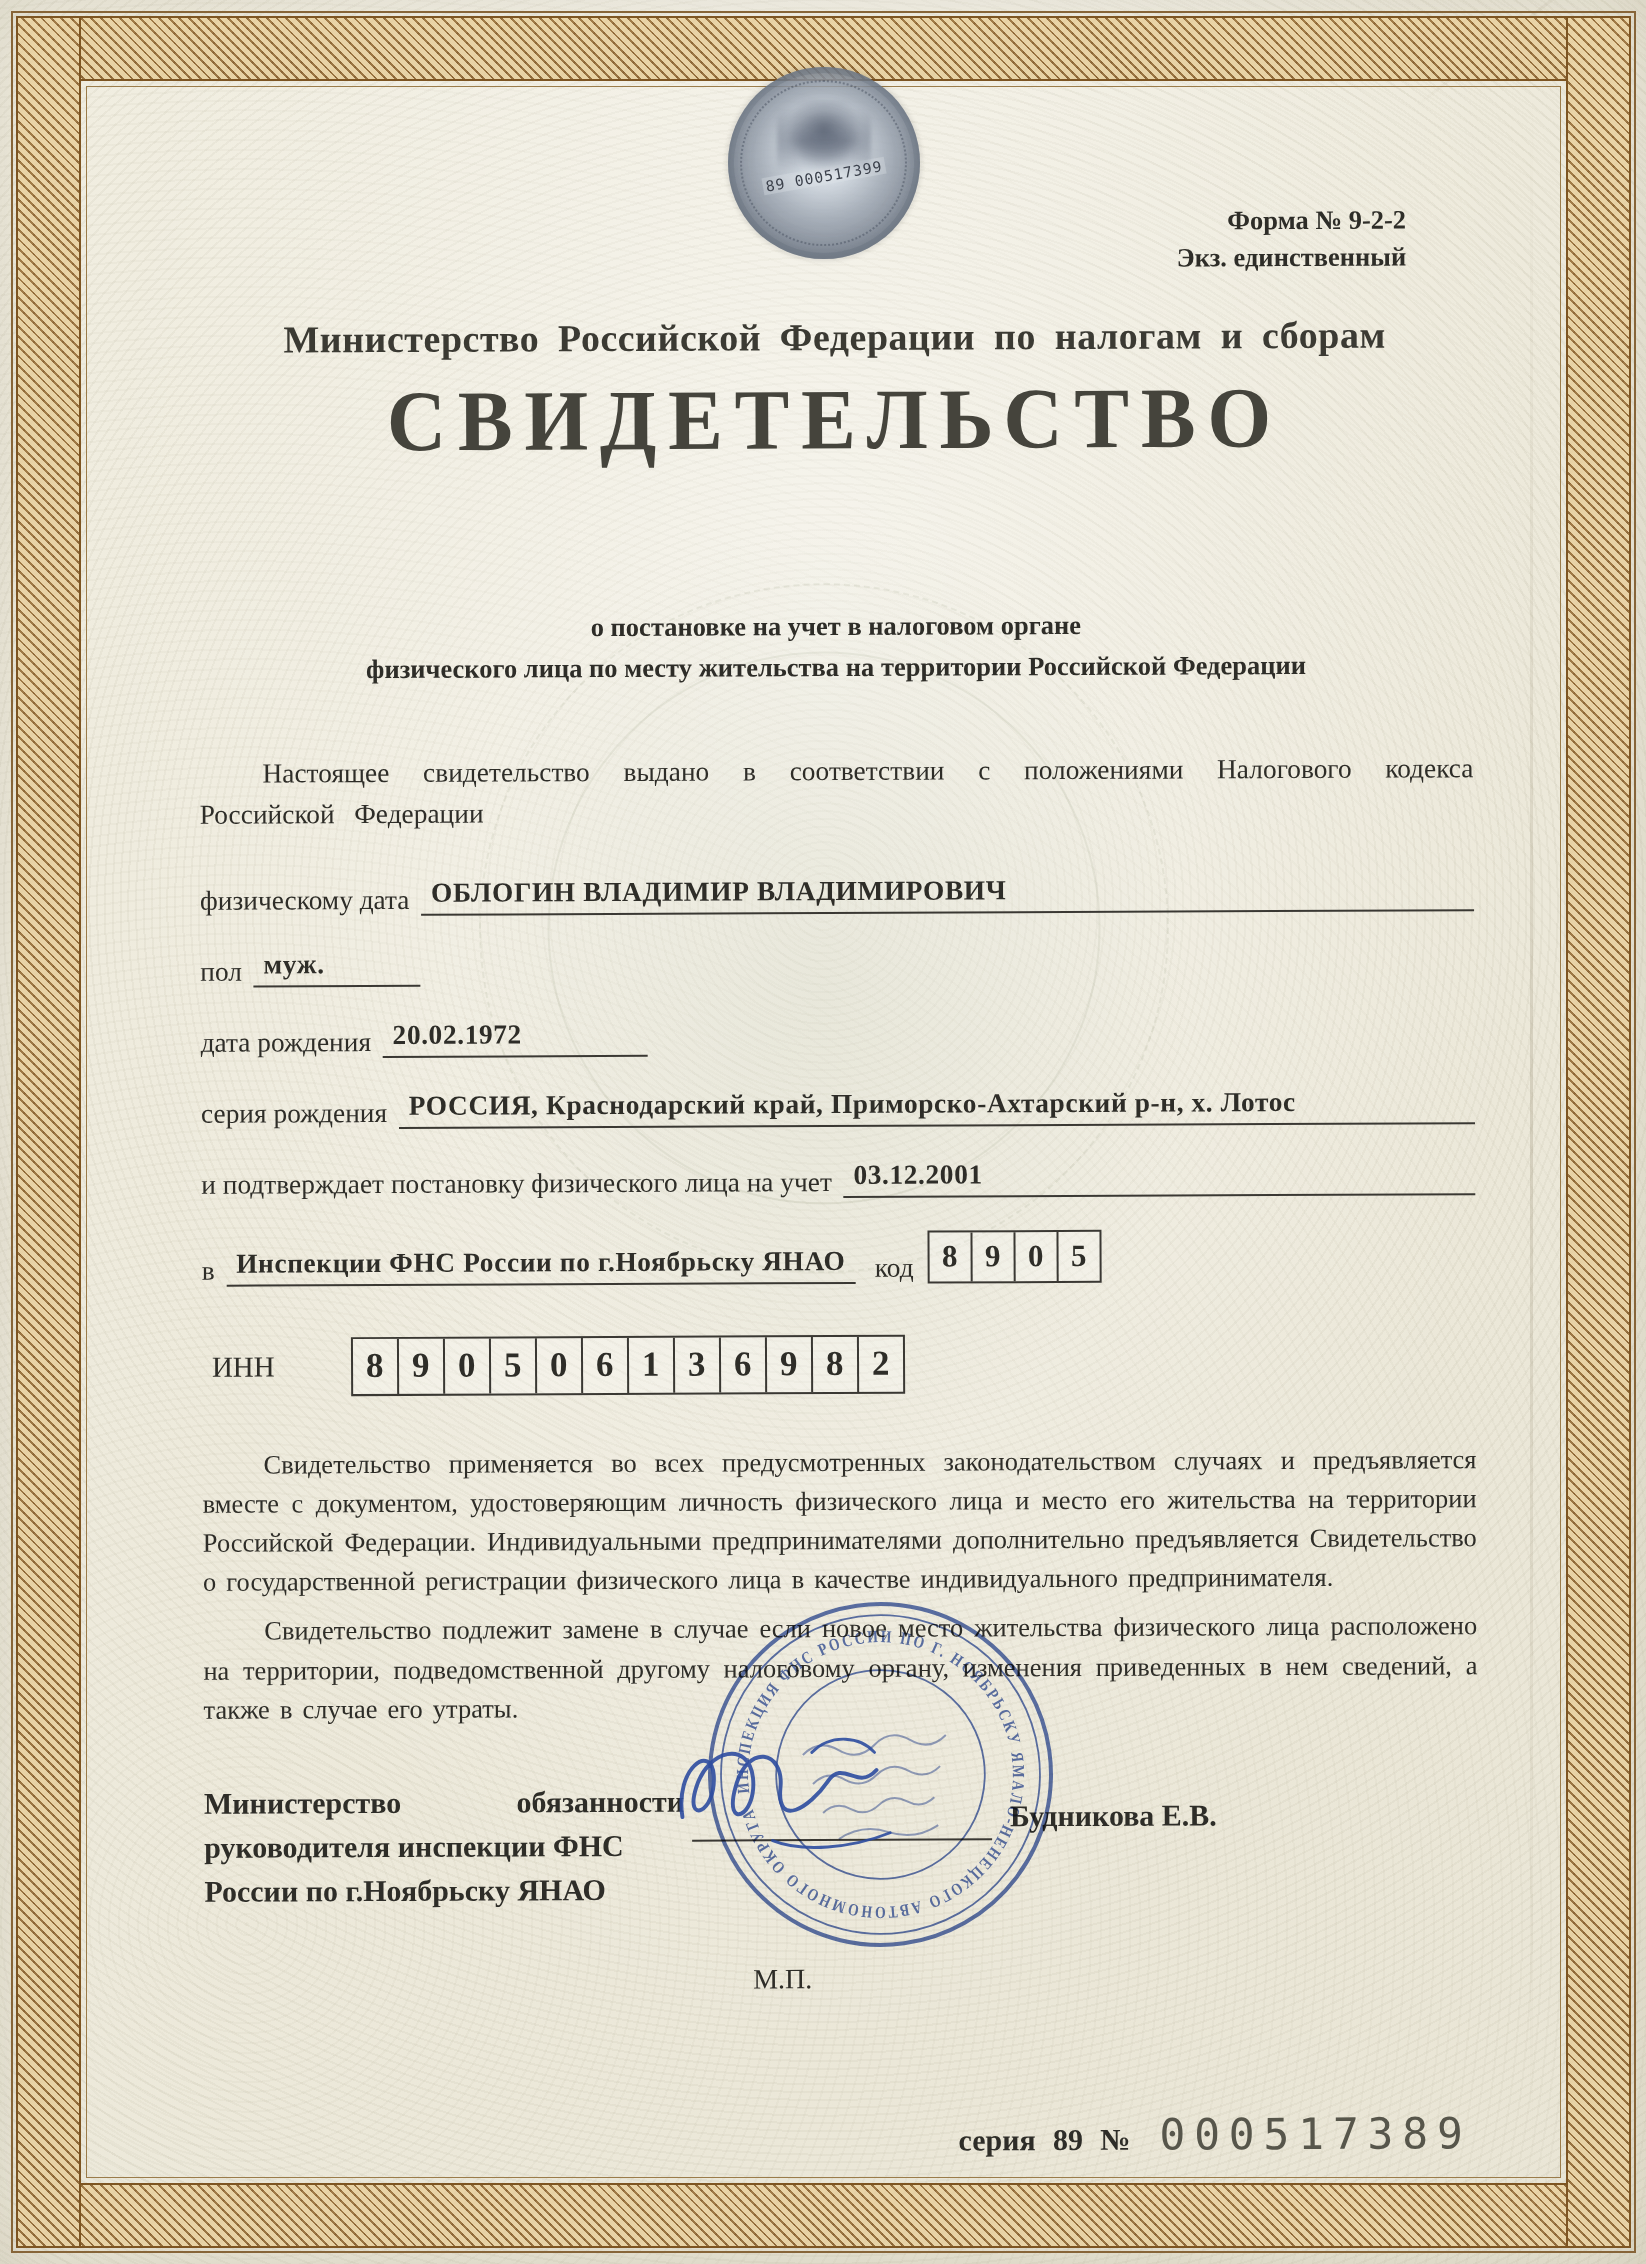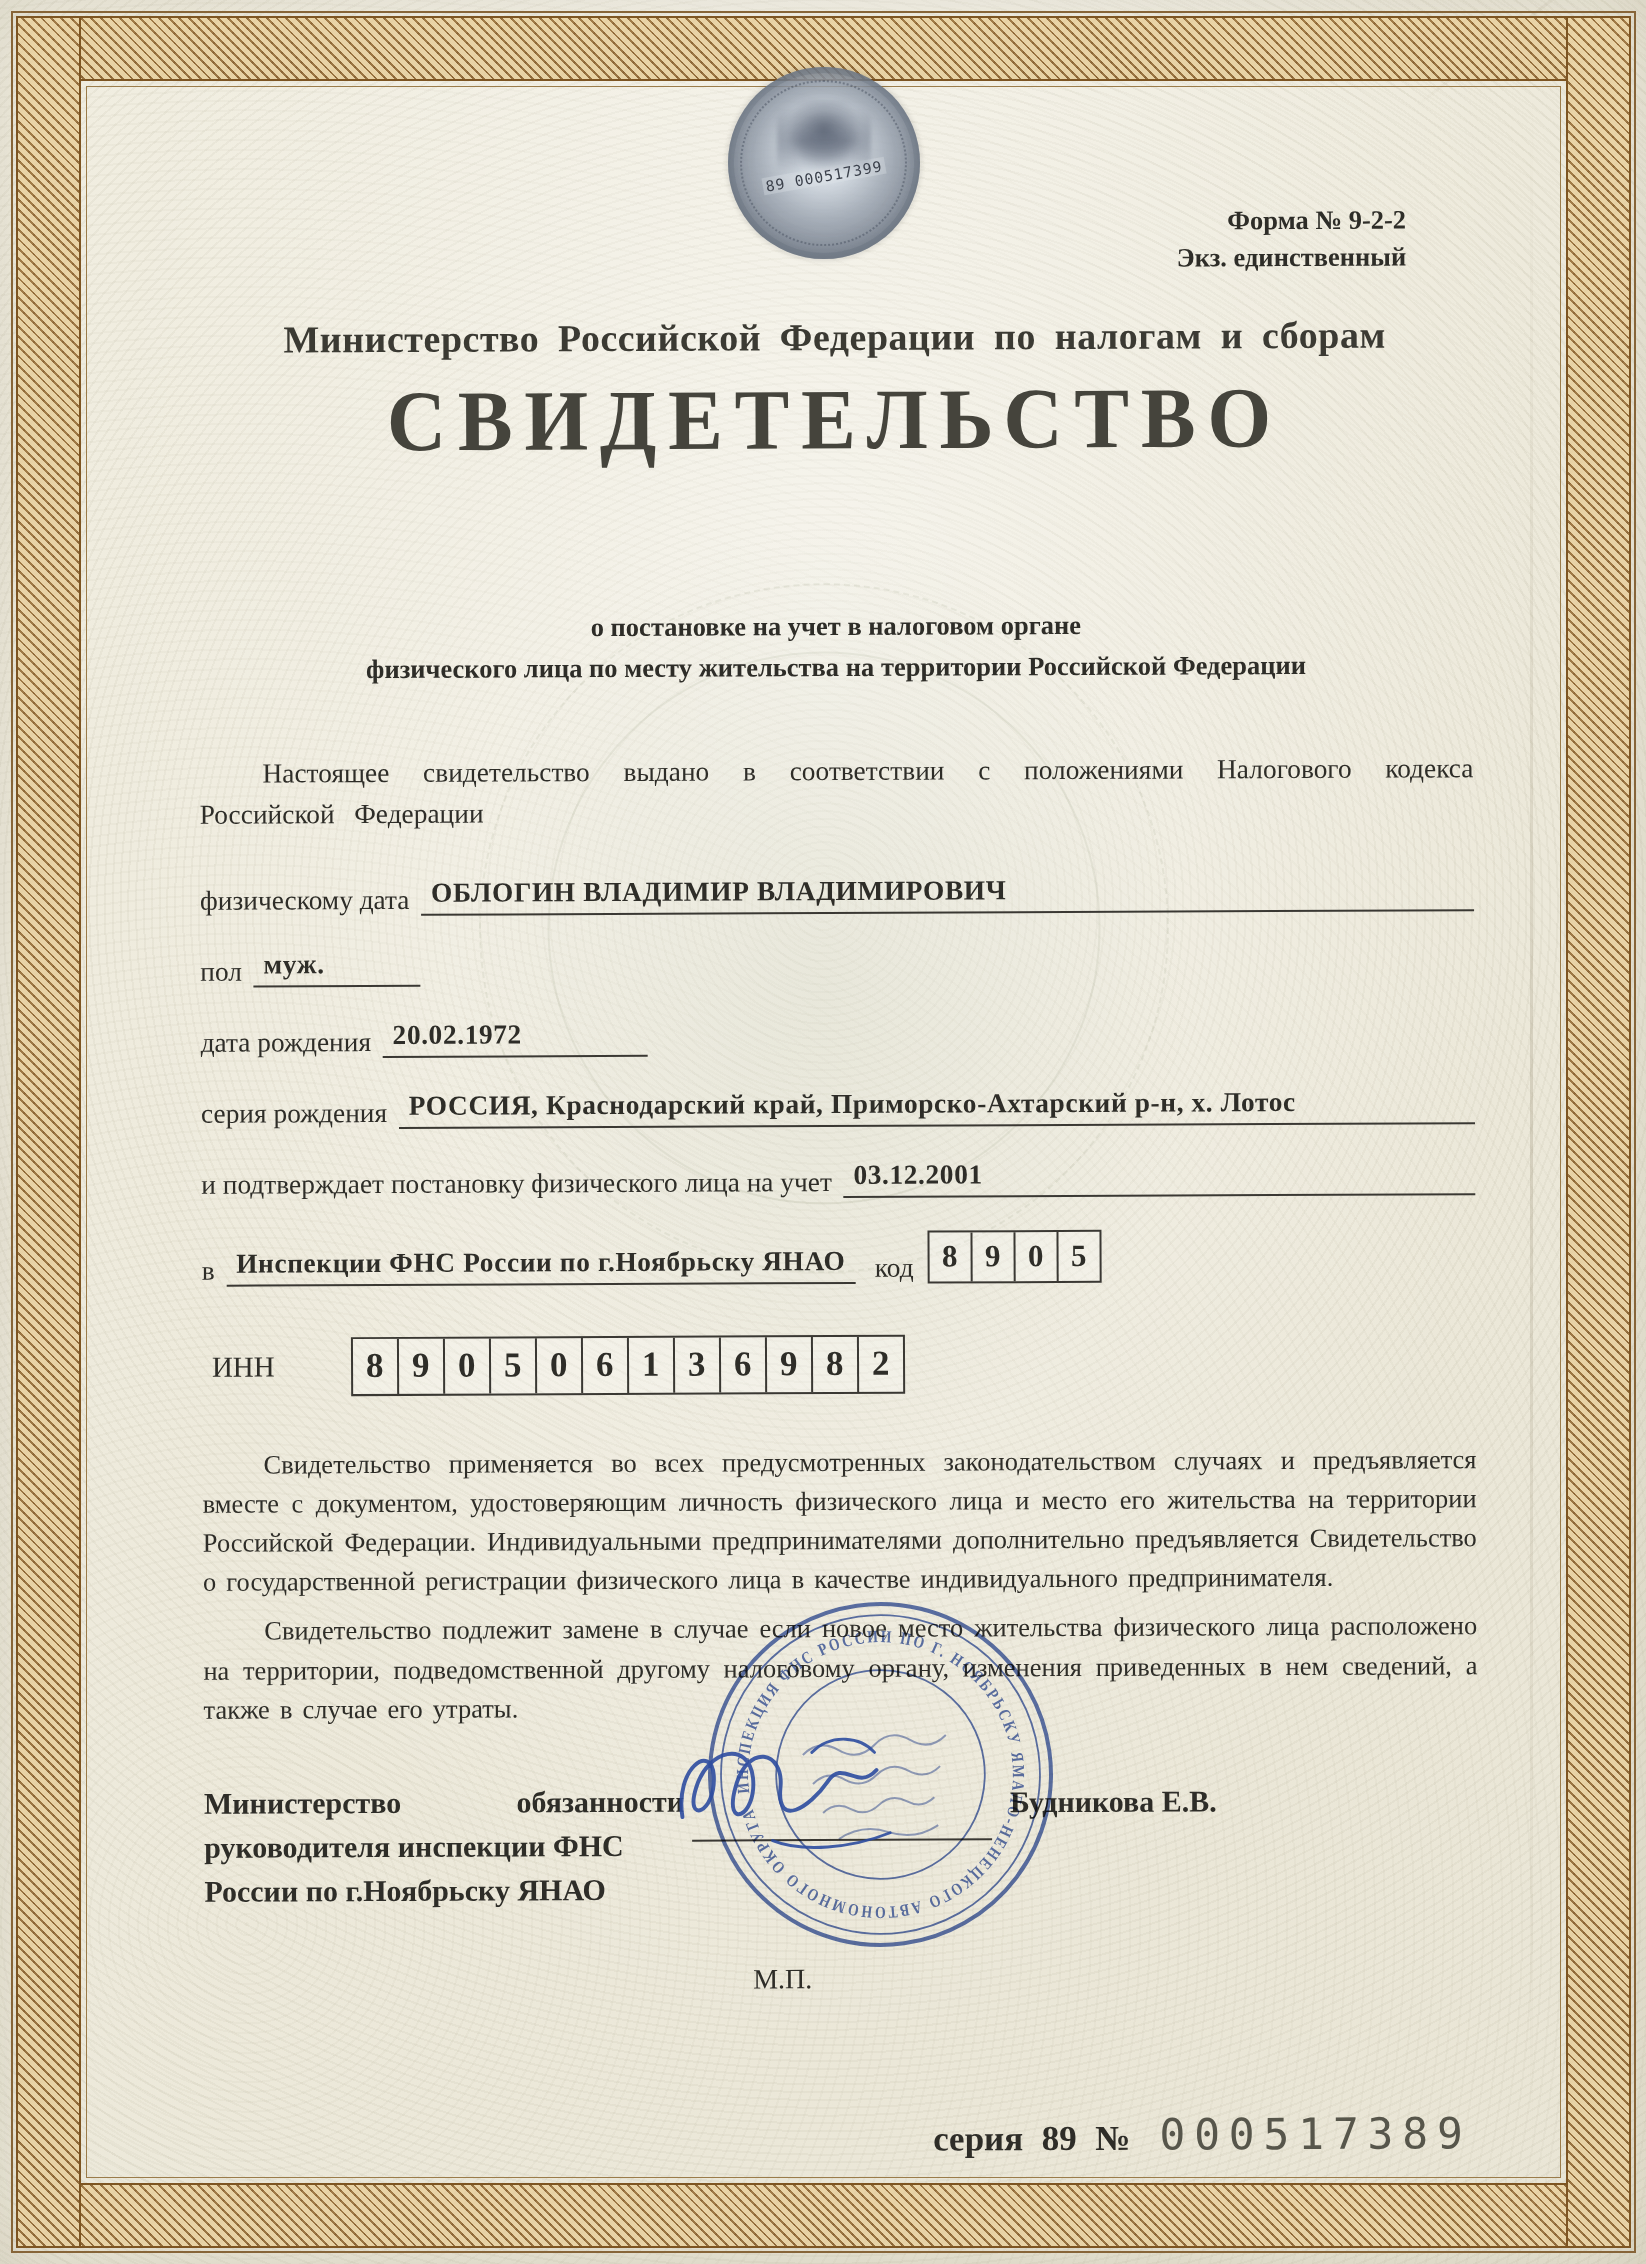--- a/index.html
+++ b/index.html
@@ -79,25 +79,25 @@
   .body-par{margin:0;font-size:26.5px;line-height:1.48;text-align:justify;text-indent:61px;word-spacing:3.4px}
   .par-usage{margin-top:49px}
   .par-replacement{margin-top:9.8px}
   
   .sign-block{position:relative;margin-top:57px;height:155px;font-size:30px;font-weight:bold}
   .sign-left{width:480px}
   .sign-left .l1{display:flex;justify-content:space-between}
   .sign-left div{margin-top:9.8px}
   .sign-left div:first-child{margin-top:0}
   .sig-line{position:absolute;left:488px;width:300px;top:55px;border-bottom:2px solid #3a3833}
-  .sign-name{position:absolute;left:806px;top:2px;white-space:nowrap}
+  .sign-name{position:absolute;left:806px;top:16px;white-space:nowrap}
   .mp{margin-top:23.5px;text-align:center;font-size:28px;font-weight:normal;transform:translateX(-59px)}
   
   .serial-row{display:flex;justify-content:flex-end;align-items:baseline;gap:29px;margin-top:116px;padding-right:7.8px}
-  .series-label{font-size:35px;font-weight:bold;word-spacing:9.8px}
+  .series-label{font-size:30px;font-weight:bold;word-spacing:9.8px}
   .serial-number{font-family:"DejaVu Sans Mono",monospace;font-size:43px;letter-spacing:8.8px;color:#57564b}
   
   .stamp{position:absolute;left:700px;top:1594px;width:361px;height:361px;z-index:4;opacity:.82;mix-blend-mode:multiply;transform:rotate(-8deg)}
   .stamp .ring-text{font-family:"Liberation Serif",serif;font-size:17px;font-weight:bold;fill:#3b57a8;letter-spacing:3px}
   .signature-svg{position:absolute;left:655px;top:1723px;width:343px;height:147px;z-index:5}
 </style>
 </head>
 <body>
 
 <div class="page">

